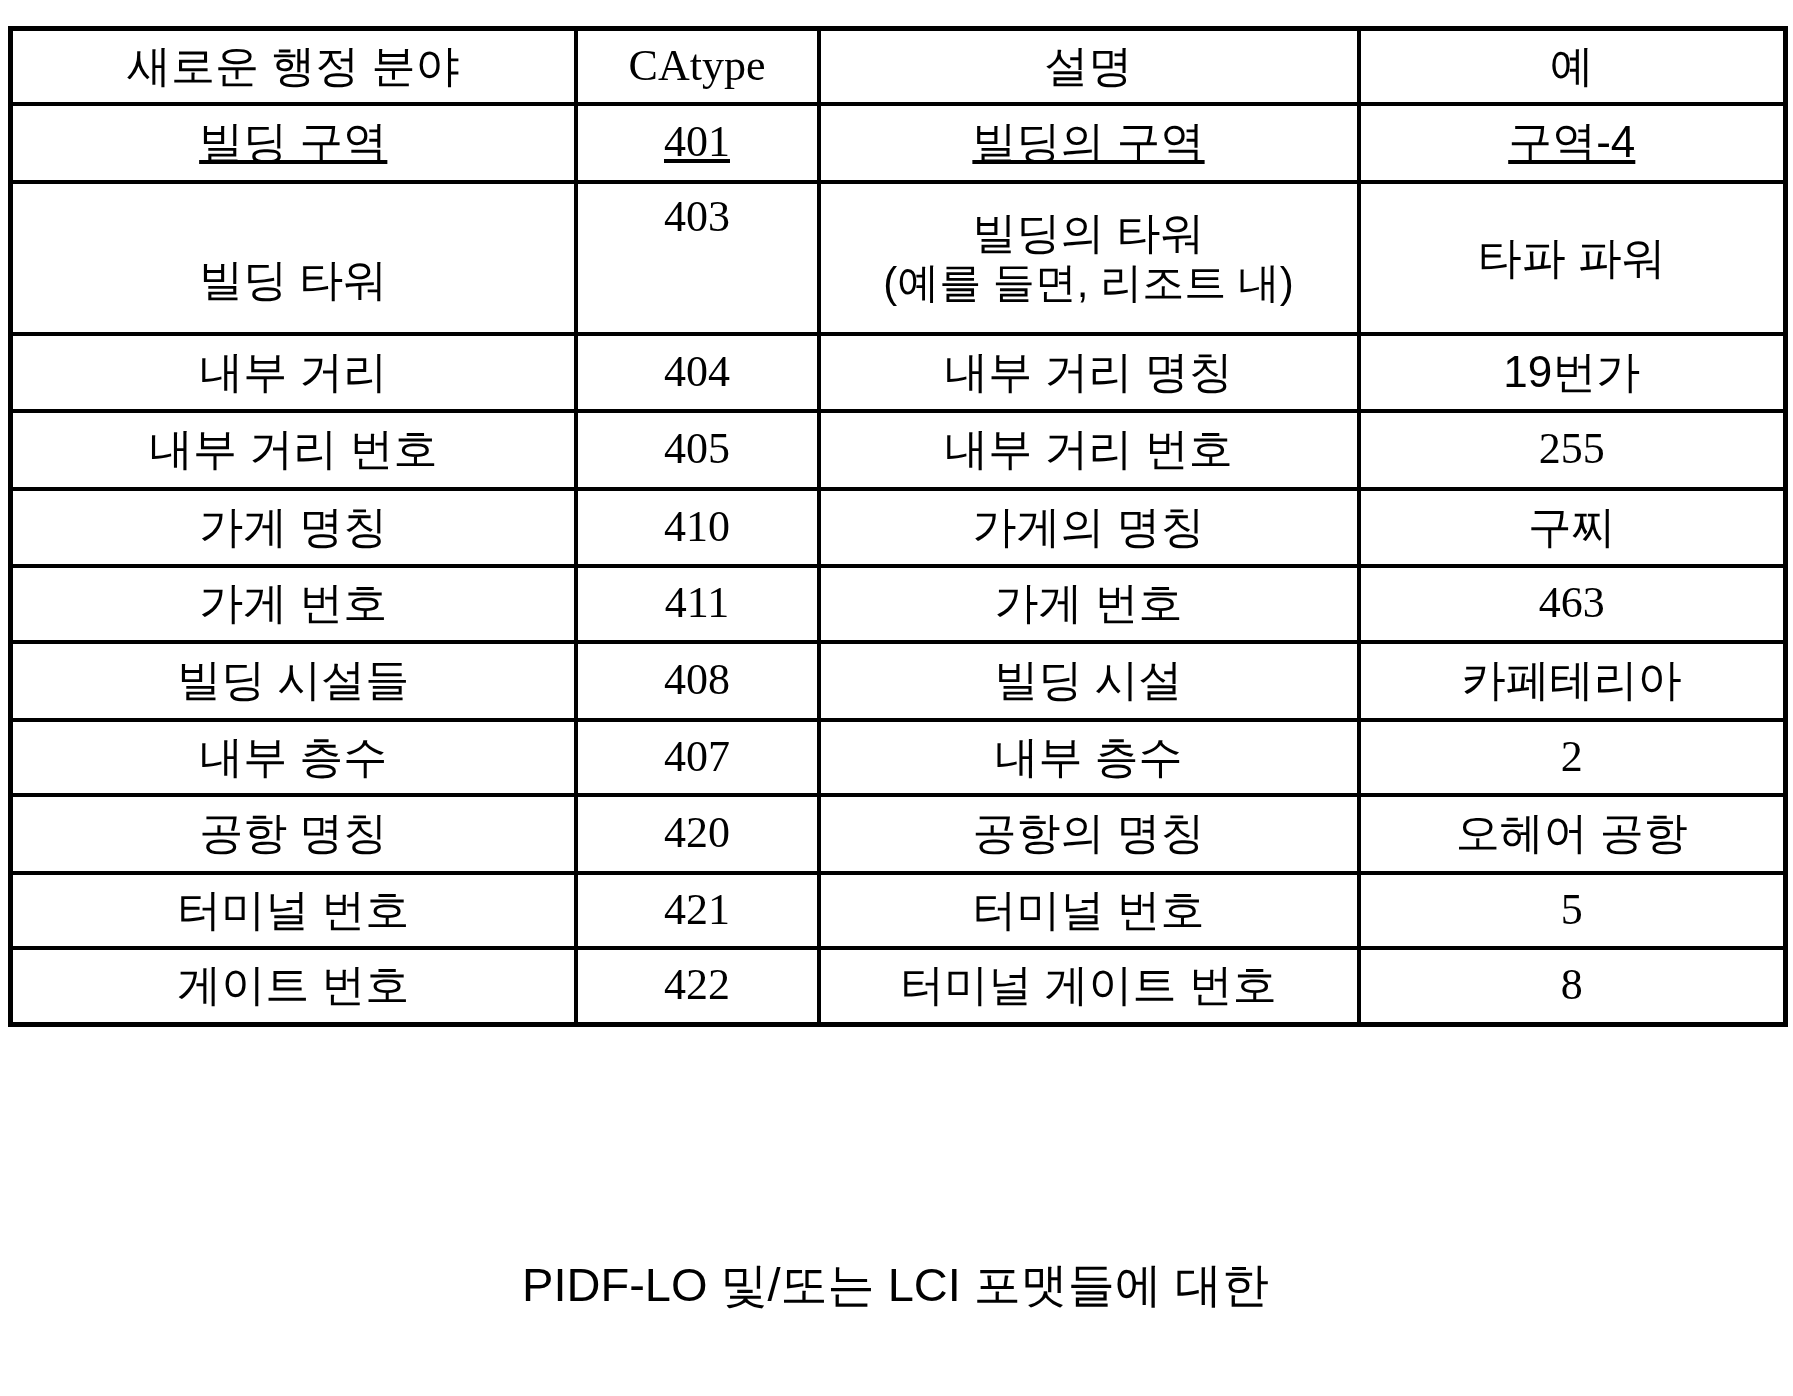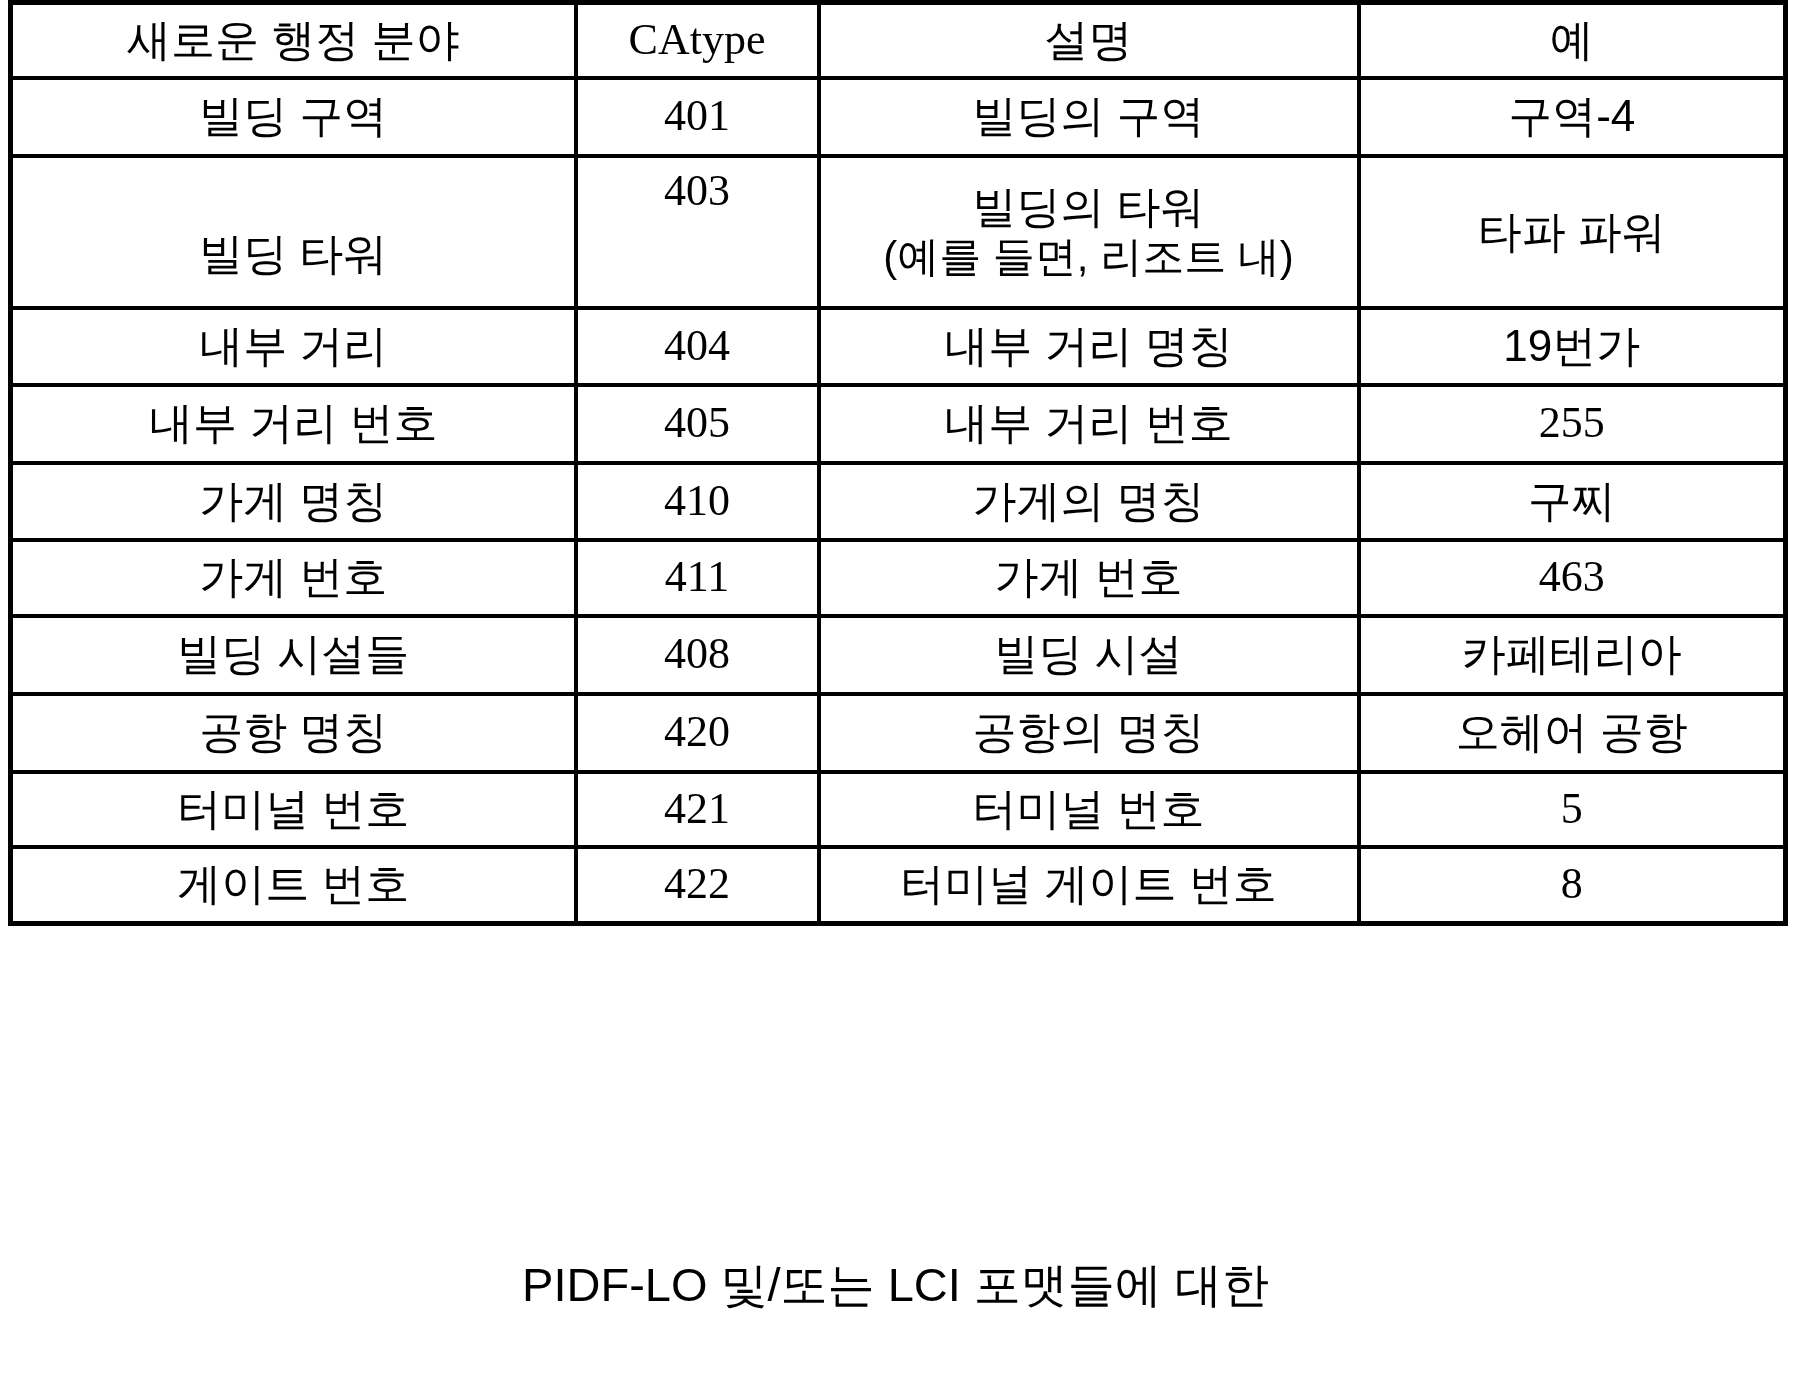--- a/index.html
+++ b/index.html
@@ -14,21 +14,21 @@
   }
   .page {
     position: relative;
     width: 1793px;
     height: 1396px;
     background: #ffffff;
   }
   table.catype {
     position: absolute;
     left: 8px;
-    top: 0;
+    top: 26px;
     width: 1775px;
     border-collapse: collapse;
     table-layout: fixed;
     border: 5px solid #000000;
   }
   table.catype td, table.catype th {
     border: 4px solid #000000;
     text-align: center;
     vertical-align: middle;
     font-size: 44px;
@@ -38,21 +38,21 @@
     overflow: hidden;
   }
   
   col.c1 { width: 565px; }
   col.c2 { width: 243px; }
   col.c3 { width: 540px; }
   col.c4 { width: 427px; }
 
   
   tr.hrow  { height: 75px; }
-  tr.r401  { height: 78px; }
+  tr.r401  { height: 78px; text-decoration: underline; }
   tr.r402  { height: 75px; }
   tr.r403  { height: 152px; }
   tr.r404  { height: 77px; margin-top: 8px; }
   tr.r405  { height: 78px; }
   tr.r410  { height: 77px; }
   tr.r411  { height: 76px; }
   tr.r406  { height: 154px; }
   tr.r408  { height: 78px; }
   tr.r407  { height: 75px; }
   tr.r420  { height: 78px; }
@@ -168,20 +168,26 @@
       </tr>
 
 
       <tr class="r408">
         <td class="field">빌딩 시설들</td>
         <td class="catype num">408</td>
         <td class="desc">빌딩 시설</td>
         <td class="example">카페테리아</td>
       </tr>
 
+      <tr class="r407">
+        <td class="field">내부 층수</td>
+        <td class="catype num">407</td>
+        <td class="desc">내부 층수</td>
+        <td class="example num">2</td>
+      </tr>
 
       <tr class="r420">
         <td class="field">공항 명칭</td>
         <td class="catype num">420</td>
         <td class="desc">공항의 명칭</td>
         <td class="example">오헤어 공항</td>
       </tr>
 
       <tr class="r421">
         <td class="field">터미널 번호</td>

